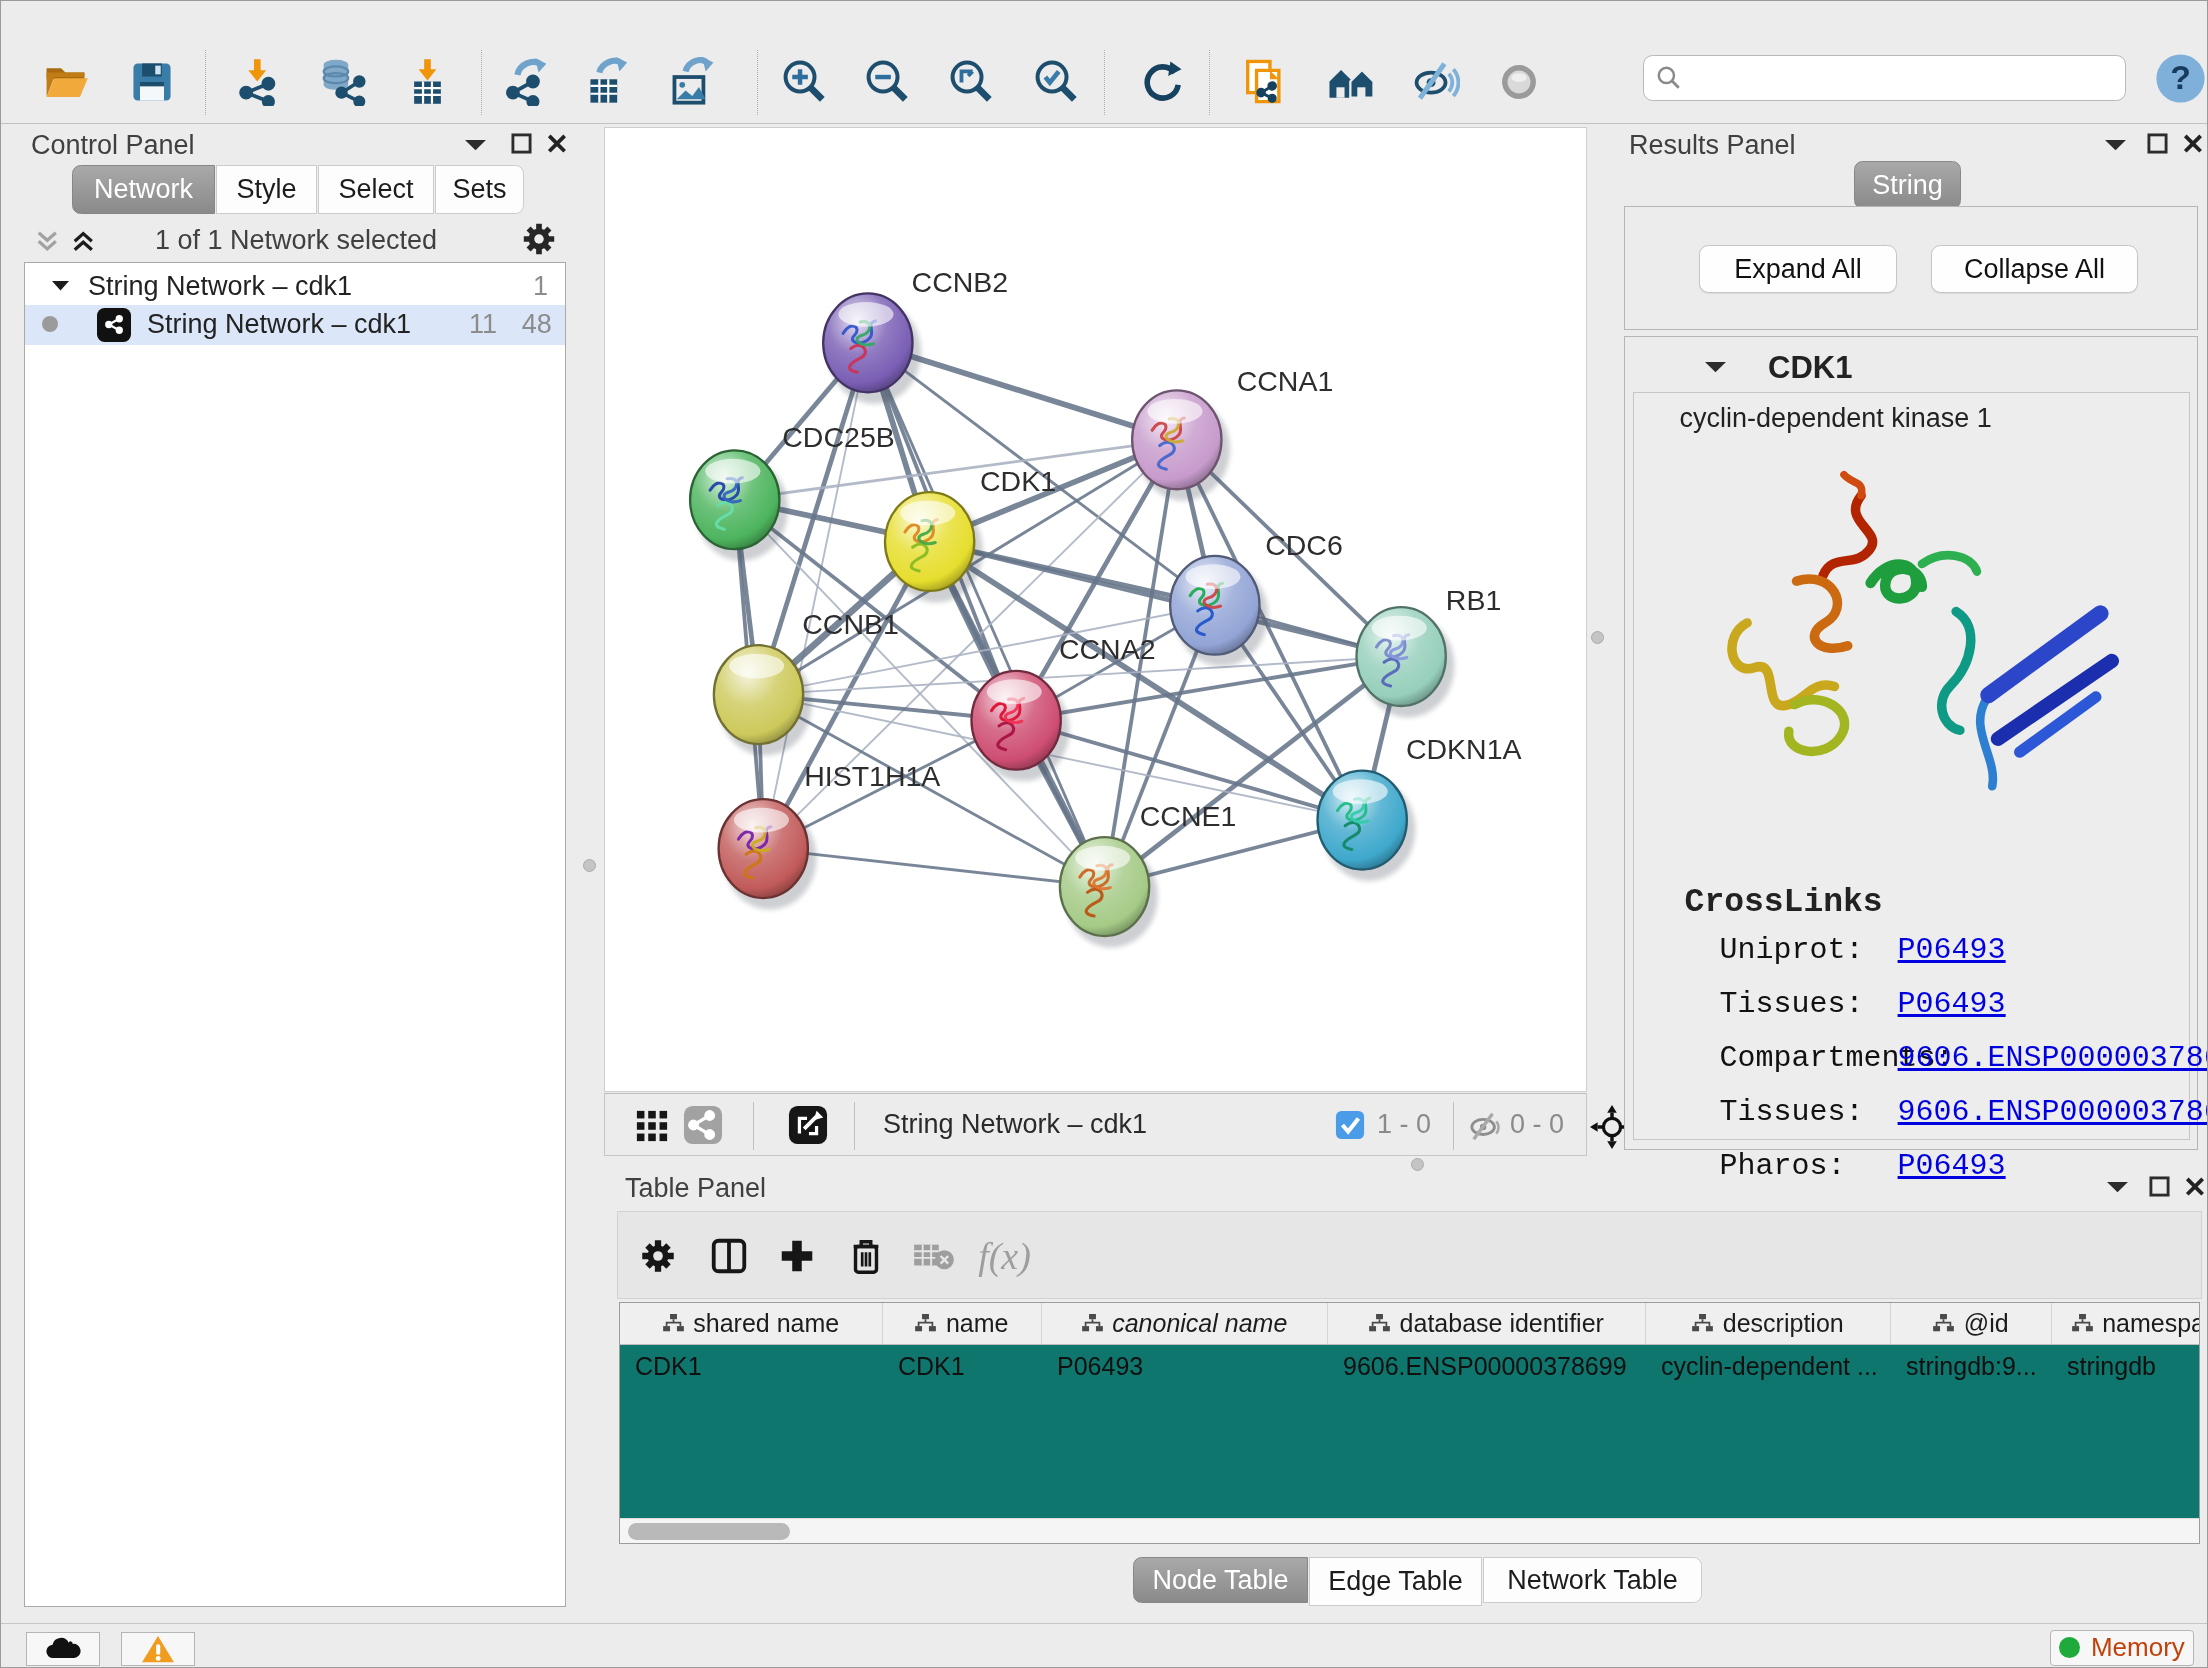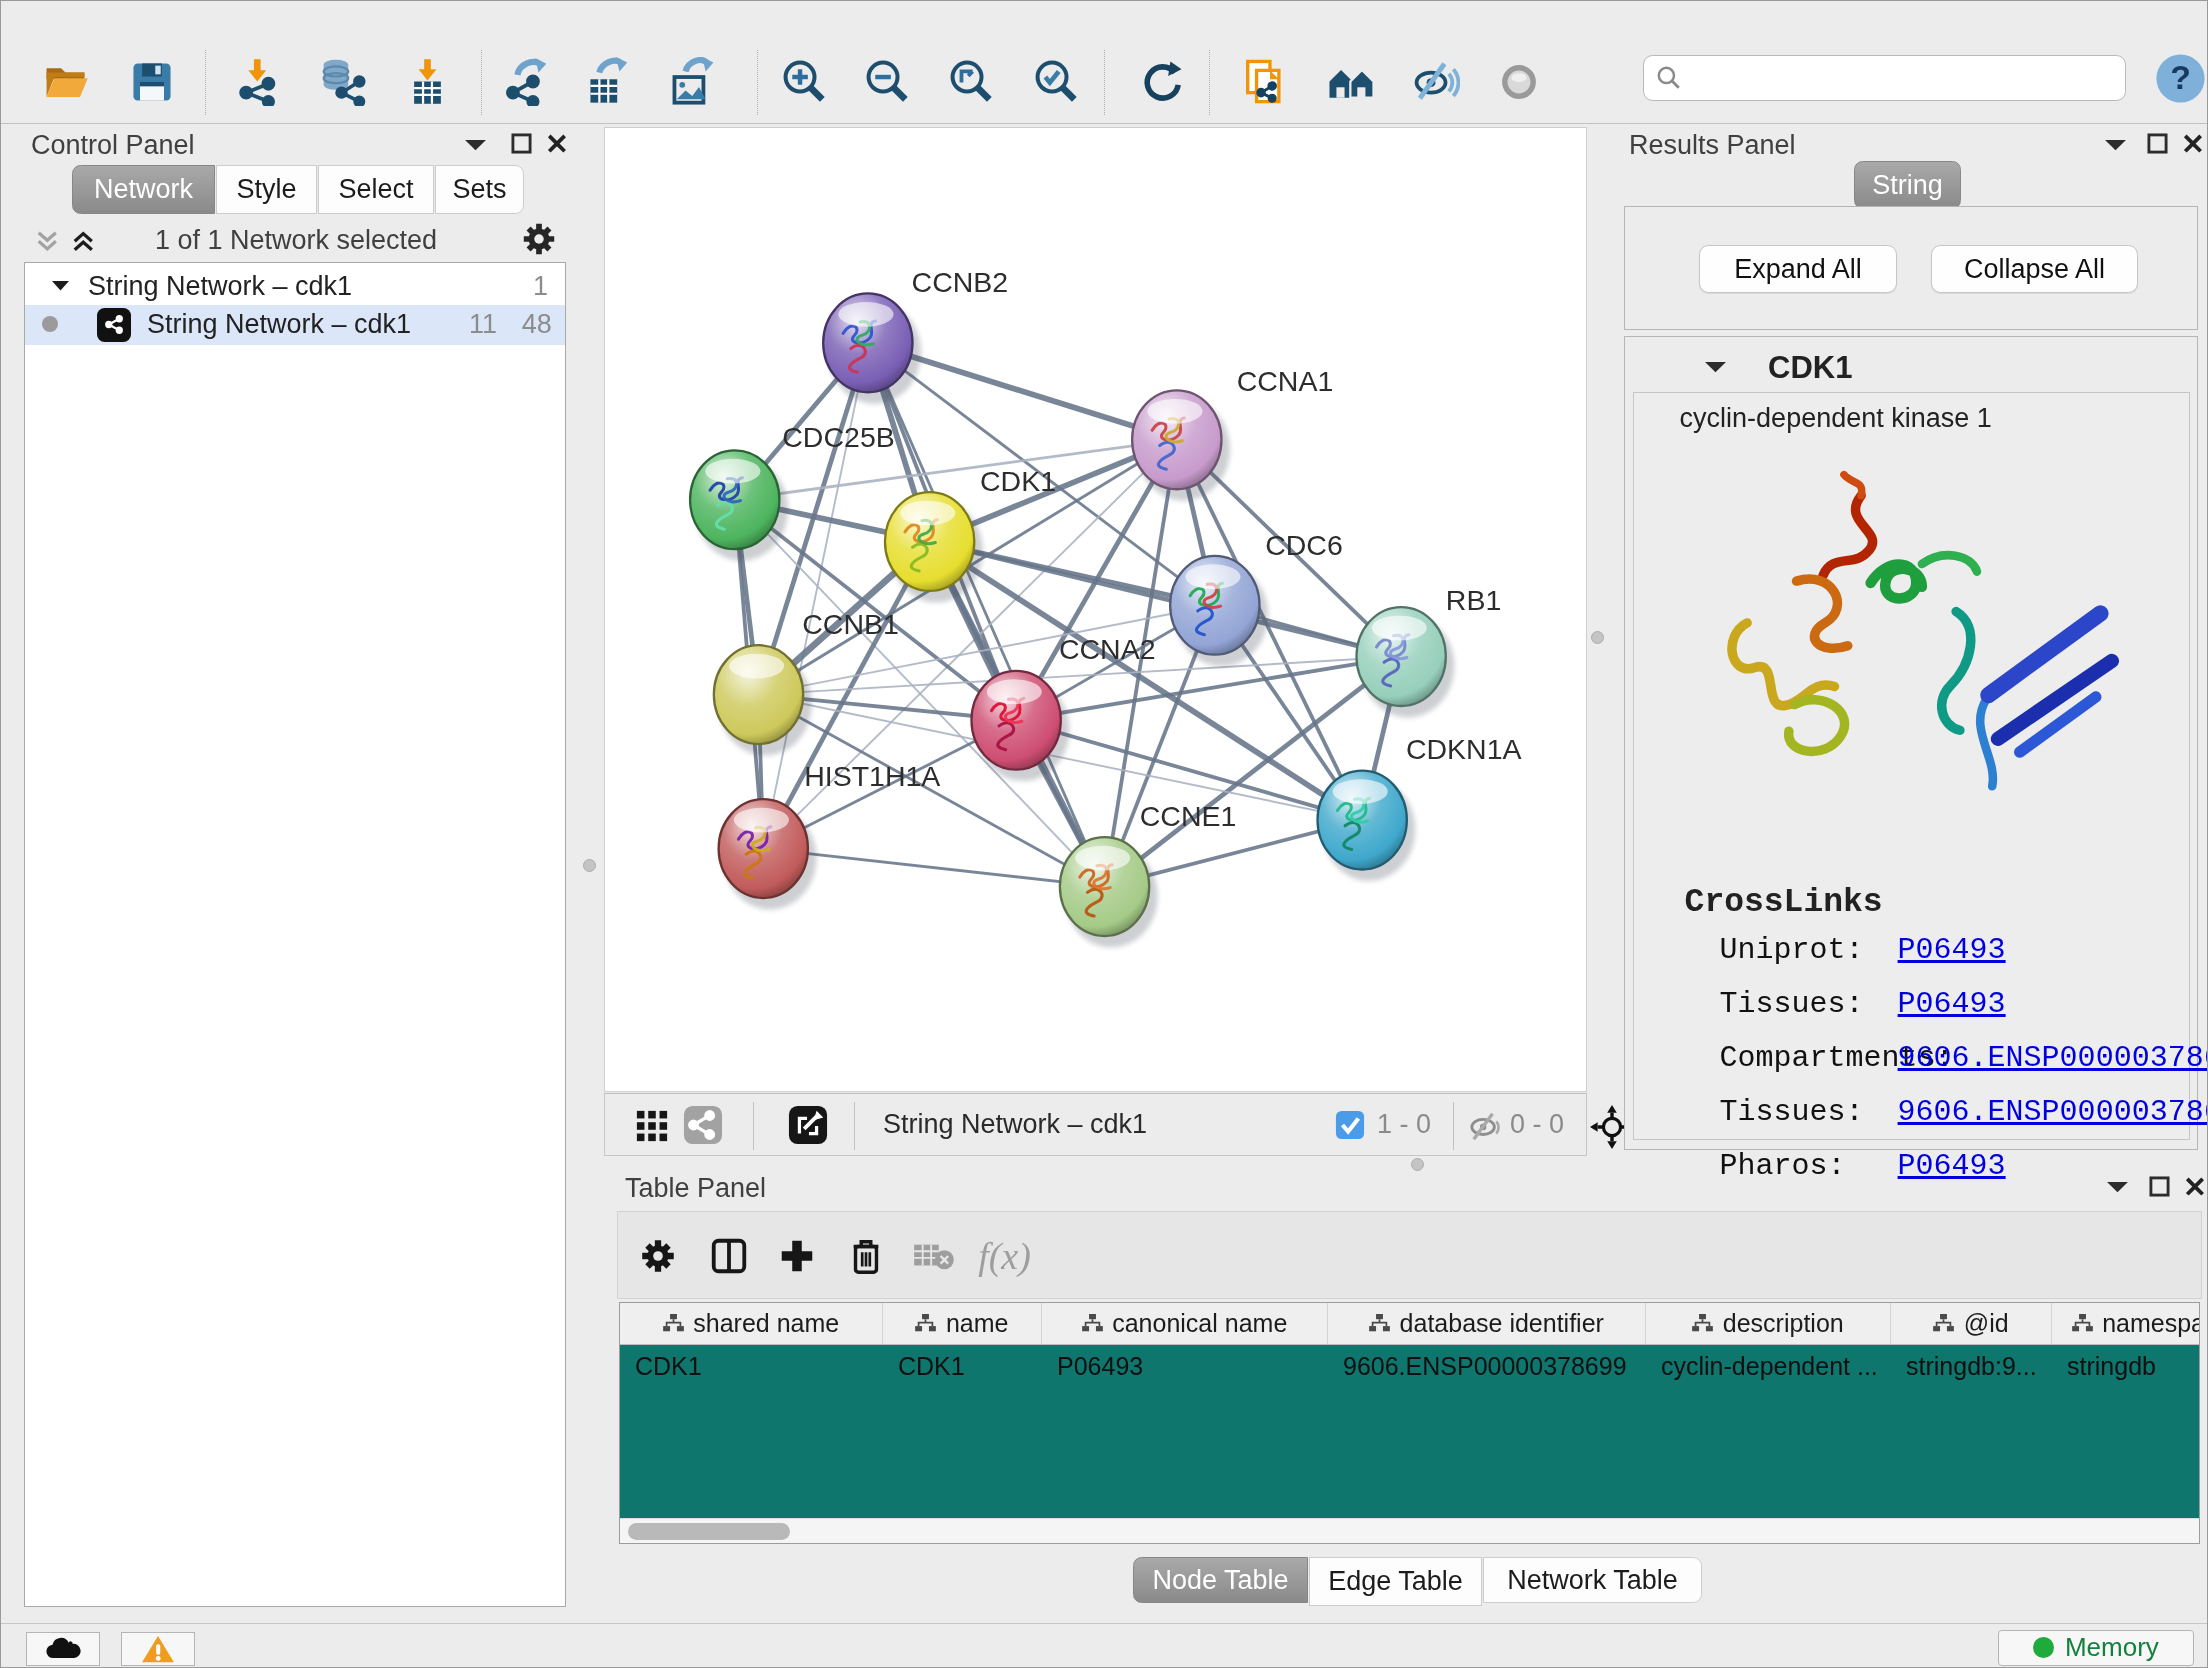--- a/index.html
+++ b/index.html
@@ -74,23 +74,23 @@
   .td { height:100%; display:flex; align-items:center; padding-left:15px; font-size:25px;
     color:#101010; flex:0 0 auto; }
   .hscroll { position:absolute; left:0; bottom:0; width:100%; height:25px; background:#f5f5f5;
     border-top:1px solid #dcdcdc; }
   .hthumb { position:absolute; left:7.6px; top:3.8px; width:162px; height:17px; border-radius:8.6px; background:#b9b9b9; }
   
   .statusbar { position:absolute; left:0; top:1622px; width:100%; height:47px;
     background:#ececec; border-top:1px solid #c6c6c6; }
   .sbtn { position:absolute; top:7.6px; width:74px; height:34px; background:#f7f7f7;
     border:1.9px solid #b5b5b5; display:flex; align-items:center; justify-content:center; }
-  .membtn { position:absolute; right:13.3px; top:5.7px; width:196px; height:36px; background:#f7f7f7;
+  .membtn { position:absolute; right:13.3px; top:5.7px; width:144px; height:36px; background:#f7f7f7;
     border:1.9px solid #b5b5b5; border-radius:3.8px; display:flex; align-items:center;
-    justify-content:center; gap:11.4px; font-size:26px; color:#15803d; }
+    justify-content:center; gap:11.4px; font-size:26px; color:#c2410c; }
   .dot { width:21px; height:21px; border-radius:50%; }
   .splitdot { position:absolute; width:13.3px; height:13.3px; border-radius:50%; background:#c4c4c4; border:1px solid #ababab; }
 </style>
 </head>
 <body>
 
 <div class="win">
 
 
   <div class="toolbar">
@@ -785,21 +785,21 @@
             <svg width="21" height="19" viewBox="0 0 24 22">
       <g fill="#4a4a4a">
                 <rect x="8" y="0" width="8" height="6"></rect>
                 <rect x="0" y="14" width="8" height="6"></rect>
       <rect x="16" y="14" width="8" height="6"></rect>
               </g>
       <path d="M12 6v4M4 14v-4h16v4" stroke="#4a4a4a" stroke-width="2" fill="none"></path>
             </svg>
             <span>name</span>
           </div>
-          <div class="th" style="width: 286px;">
+          <div class="th" style="width: 286px; font-style: italic;">
             <svg width="21" height="19" viewBox="0 0 24 22">
       <g fill="#4a4a4a">
                 <rect x="8" y="0" width="8" height="6"></rect>
                 <rect x="0" y="14" width="8" height="6"></rect>
       <rect x="16" y="14" width="8" height="6"></rect>
               </g>
       <path d="M12 6v4M4 14v-4h16v4" stroke="#4a4a4a" stroke-width="2" fill="none"></path>
             </svg>
             <span>canonical name</span>
           </div>

